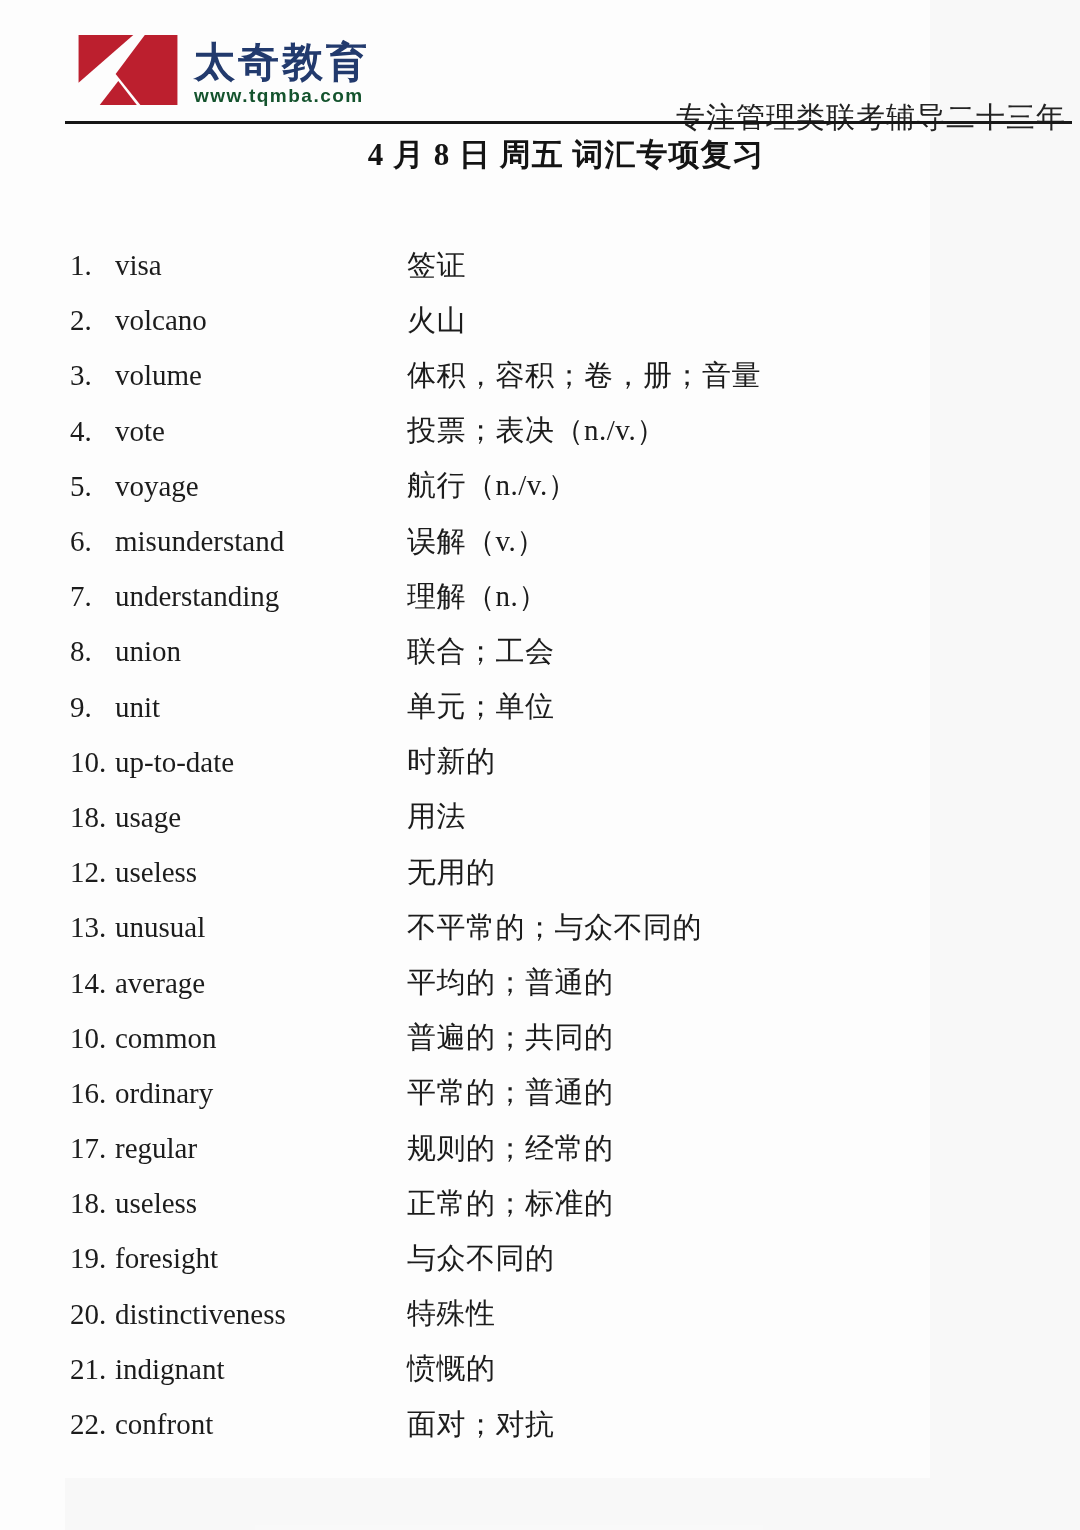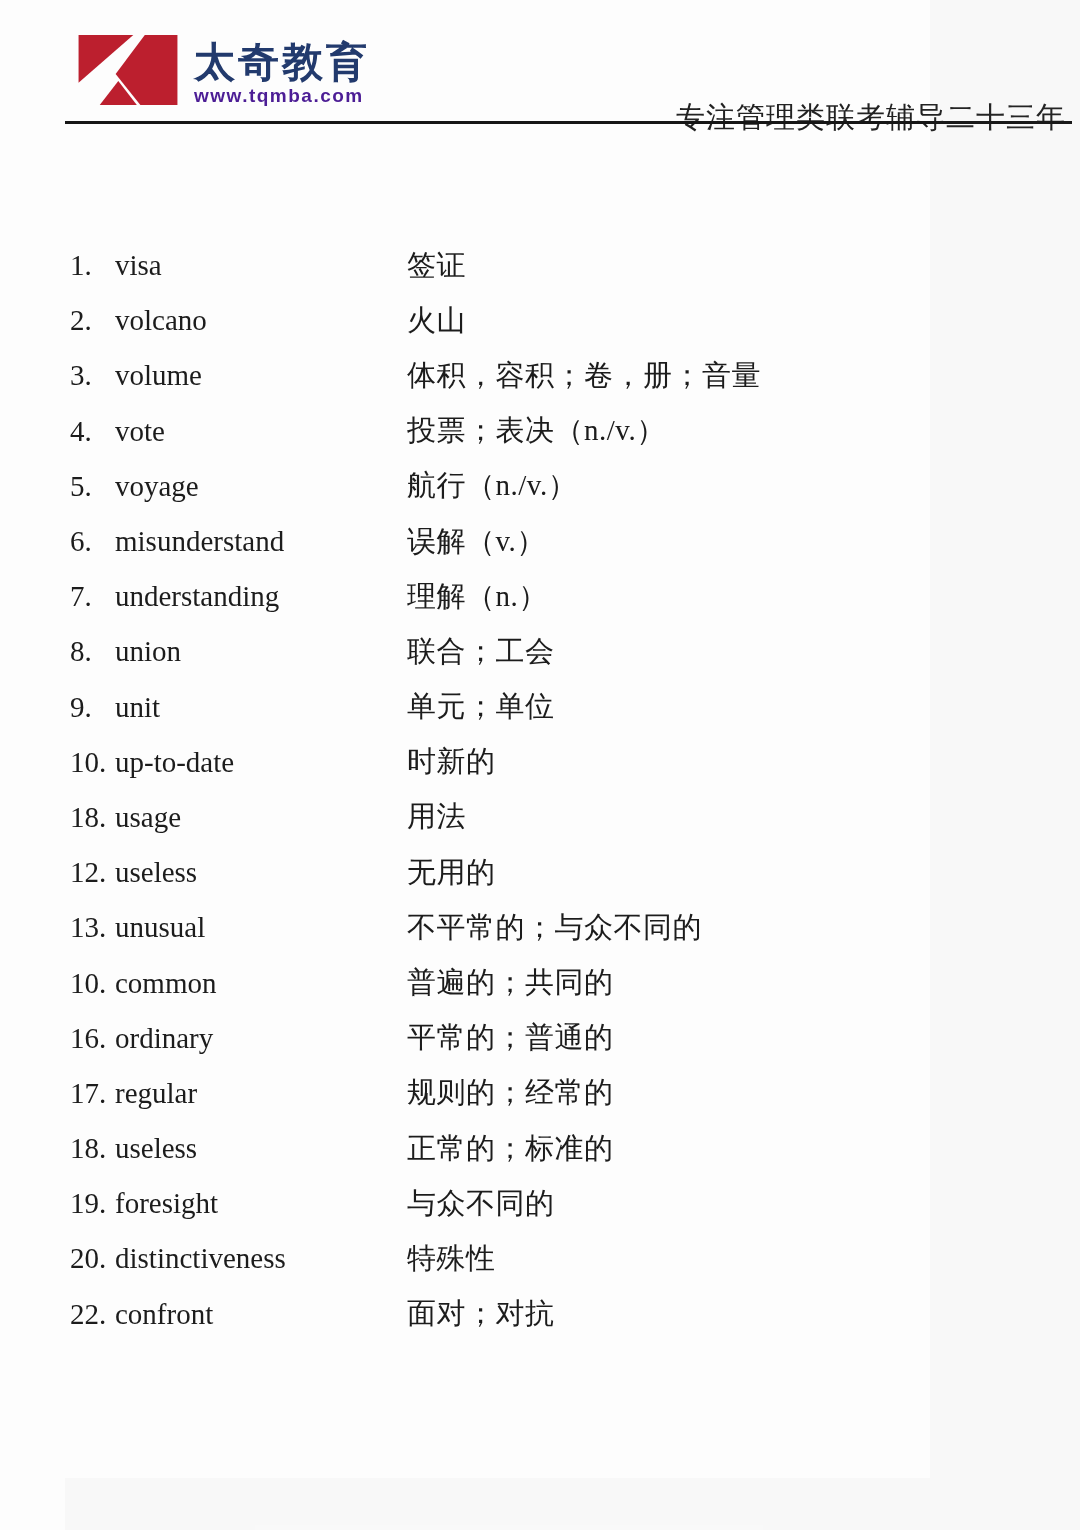--- a/index.html
+++ b/index.html
@@ -16,21 +16,21 @@
   
   .shade{position:absolute;pointer-events:none;}
   .shade-right{left:930px;top:0;width:150px;height:1530px;background:rgba(110,110,110,0.035);}
   .shade-bottom2{left:65px;top:1478px;width:865px;height:52px;background:rgba(110,110,110,0.03);}
 
   
   .brand{position:absolute;left:75px;top:32px;display:flex;align-items:flex-end;}
   .logo{width:106px;height:76px;display:block;}
   .brand-text{margin-left:13px;padding-top:4px;font-family:"Liberation Sans","DejaVu Sans",sans-serif;}
   .brand-name{font-size:41px;line-height:44px;font-weight:bold;color:#223a6d;letter-spacing:3px;}
-  .brand-url{font-size:19px;line-height:24px;font-weight:bold;color:#4c1d95;letter-spacing:1.5px;margin-top:0;}
+  .brand-url{font-size:19px;line-height:24px;font-weight:bold;color:#14532d;letter-spacing:1.5px;margin-top:0;}
   .slogan{position:absolute;right:14px;top:86px;font-size:29px;color:#222;letter-spacing:1px;margin-top:12px;}
   .header-rule{position:absolute;left:65px;right:8px;top:121px;height:3px;background:#161616;}
 
   
   .doc-title{
     position:absolute;top:134px;left:0;right:0;margin:0;
     text-align:center;padding-left:52px;
     font-size:31px;font-weight:bold;color:#141414;letter-spacing:1px;
   }
 
@@ -54,20 +54,21 @@
     </svg>
     <div class="brand-text">
       <div class="brand-name">太奇教育</div>
       <div class="brand-url">www.tqmba.com</div>
     </div>
   </div>
 
   <div class="slogan">专注管理类联考辅导二十三年</div>
   <div class="header-rule"></div>
 
+  <h1 class="doc-title">4 月 8 日 周五 词汇专项复习</h1>
 
   <div class="vocab-list">
       <div class="row">
         <span class="num">1.</span>
         <span class="word">visa</span>
         <span class="meaning">签证</span>
       </div>
       <div class="row">
         <span class="num">2.</span>
         <span class="word">volcano</span>
@@ -122,20 +123,25 @@
         <span class="num">12.</span>
         <span class="word">useless</span>
         <span class="meaning">无用的</span>
       </div>
       <div class="row">
         <span class="num">13.</span>
         <span class="word">unusual</span>
         <span class="meaning">不平常的；与众不同的</span>
       </div>
       <div class="row">
+        <span class="num">14.</span>
+        <span class="word">average</span>
+        <span class="meaning">平均的；普通的</span>
+      </div>
+      <div class="row">
         <span class="num">10.</span>
         <span class="word">common</span>
         <span class="meaning">普遍的；共同的</span>
       </div>
       <div class="row">
         <span class="num">16.</span>
         <span class="word">ordinary</span>
         <span class="meaning">平常的；普通的</span>
       </div>
       <div class="row">
@@ -152,20 +158,25 @@
         <span class="num">19.</span>
         <span class="word">foresight</span>
         <span class="meaning">与众不同的</span>
       </div>
       <div class="row">
         <span class="num">20.</span>
         <span class="word">distinctiveness</span>
         <span class="meaning">特殊性</span>
       </div>
       <div class="row">
+        <span class="num">21.</span>
+        <span class="word">indignant</span>
+        <span class="meaning">愤慨的</span>
+      </div>
+      <div class="row">
         <span class="num">22.</span>
         <span class="word">confront</span>
         <span class="meaning">面对；对抗</span>
       </div>
     </div>
 
   <div class="shade shade-right"></div>
   <div class="shade shade-bottom2"></div>
 </div>
 

